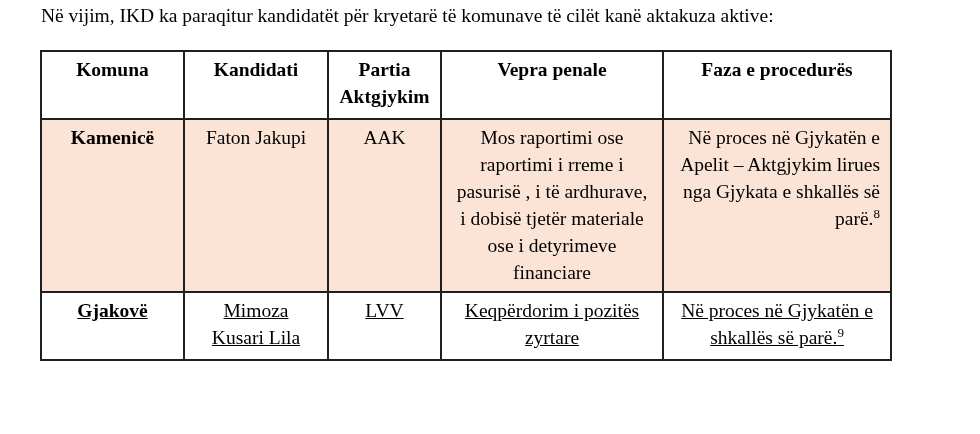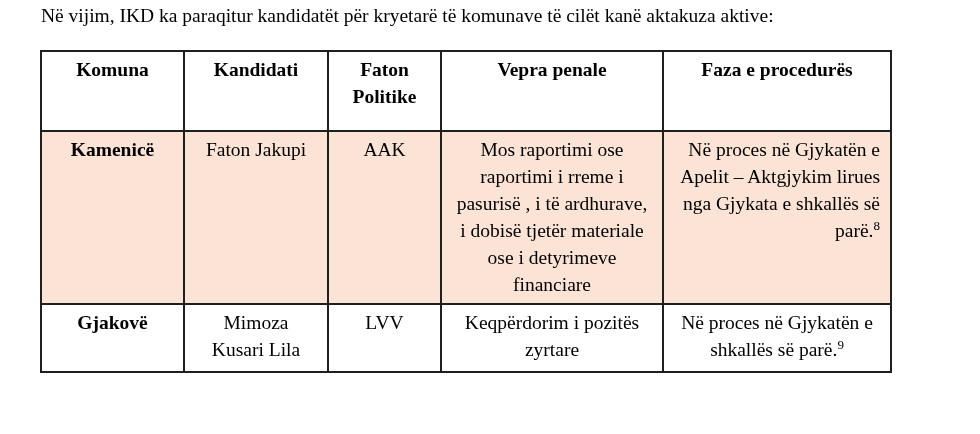--- a/index.html
+++ b/index.html
@@ -32,24 +32,24 @@
   .doc-table th, .doc-table td {
     border: 2px solid #1f1f1f;
     vertical-align: top;
     text-align: center;
     font-size: 19.5px;
     line-height: 1.38;
     padding: 5px 10px;
   }
   .doc-table th {
     font-weight: bold;
-    height: 80px;
+    height: 68px;
   }
   tr.row-1 td { height: 142px; }
-  tr.row-2 td { height: 68px; }
+  tr.row-2 td { height: 68px; text-decoration: underline; }
   td.cell-komuna { font-weight: bold; }
   td.cell-kandidati { padding-left: 17px; padding-right: 17px; }
   sup.footnote-ref {
     font-size: 13px;
     vertical-align: super;
     line-height: 0;
   }
 </style>
 </head>
 <body>
@@ -63,21 +63,21 @@
       <col style="width:143px">
       <col style="width:144px">
       <col style="width:113px">
       <col style="width:222px">
       <col style="width:228px">
     </colgroup>
     <thead>
       <tr>
         <th>Komuna</th>
         <th>Kandidati</th>
-        <th>Faton Politike</th>
+        <th>Partia Aktgjykim</th>
         <th>Vepra penale</th>
         <th>Faza e procedurës</th>
       </tr>
     </thead>
     <tbody>
       <tr class="row-1">
         <td class="cell-komuna" style="background: rgb(251, 227, 213);">Kamenicë</td>
         <td class="cell-kandidati" style="background: rgb(251, 227, 213);">Faton Jakupi</td>
         <td class="cell-partia" style="background: rgb(251, 227, 213);">AAK</td>
         <td class="cell-vepra" style="background: rgb(251, 227, 213);">Mos raportimi ose raportimi i rreme i pasurisë , i të ardhurave, i dobisë tjetër materiale ose i detyrimeve financiare</td>

